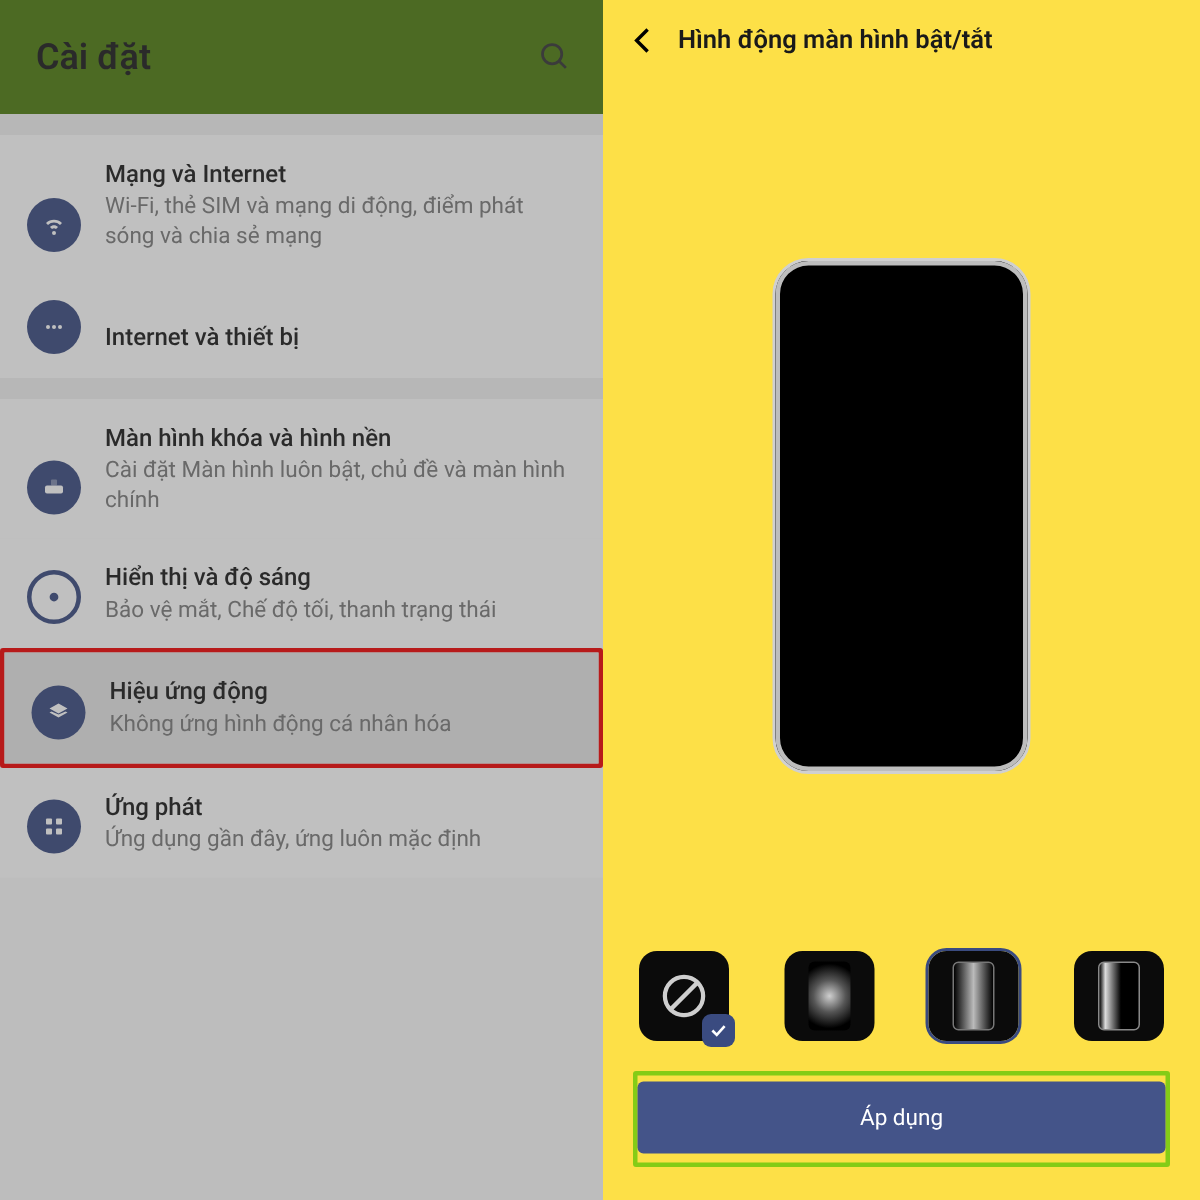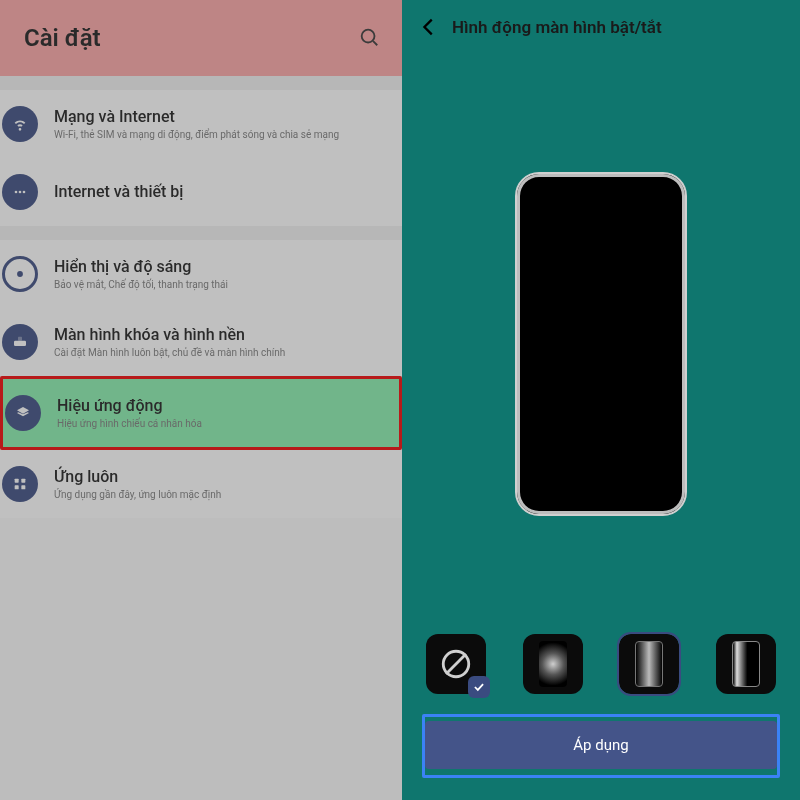--- a/index.html
+++ b/index.html
@@ -1,55 +1,55 @@
 <!DOCTYPE html>
 <html><head>
 <meta charset="utf-8">
 <style>
   * { margin:0; padding:0; box-sizing:border-box; font-family: -apple-system, "Segoe UI", Roboto, Arial, sans-serif; }
   body { width:800px; height:800px; display:flex; background:#fff; }
   .left-pane { width:402px; height:800px; background:#fafafa; position:relative; }
   .overlay { position:absolute; inset:0; background:rgba(74,74,74,0.35); pointer-events:none; z-index:5; }
   .left-inner { position:relative; width:100%; height:100%; }
 
-  .settings-header { display:flex; align-items:center; justify-content:space-between; padding:24px 20px 24px 24px; background:#fca5a5; }
+  .settings-header { display:flex; align-items:center; justify-content:space-between; padding:24px 20px 24px 24px; background:#4d7c0f; }
   .settings-title { font-size:24px; font-weight:600; color:#1a1a1a; }
   .search-btn { width:24px; height:24px; color:#333; }
 
   .list { width:100%; }
   .group-gap { height:14px; background:#f2f2f2; }
-  .item { display:flex; align-items:center; padding:16px 20px 16px 2px; background:#ffffff; }
-  .item.highlighted { background:#86efac; }
+  .item { display:flex; align-items:flex-end; padding:16px 20px 16px 18px; background:#ffffff; }
+  .item.highlighted { background:#e5e5e5; }
   .highlight-wrap { border:3px solid #f20000; border-radius:2px; }
   .icon-circ { width:36px; height:36px; border-radius:50%; background:#3a4b80; display:flex; align-items:center; justify-content:center; flex-shrink:0; margin-right:16px; color:#fff; }
   .icon-circ.ring { background:transparent; border:3px solid #3a4b80; color:#3a4b80; }
   .item-text { flex:1; }
   .item-title { font-size:16px; color:#1a1a1a; margin-bottom:2px; font-weight:500; }
-  .item-sub { font-size:10px; color:#7a7a7a; line-height:1.35; }
+  .item-sub { font-size:15px; color:#7a7a7a; line-height:1.35; }
 
-  .right-pane { flex:1; height:800px; background:#0f766e; display:flex; flex-direction:column; }
+  .right-pane { flex:1; height:800px; background:#fde047; display:flex; flex-direction:column; }
   .right-header { display:flex; align-items:center; padding:14px 14px 14px 14px; gap:10px; }
   .back-btn { width:26px; height:26px; display:flex; align-items:center; justify-content:center; }
   .right-title { font-size:17px; font-weight:600; color:#1a1a1a; }
 
   .preview-area { flex:1; display:flex; align-items:center; justify-content:center; }
   .phone-shell { width:172px; height:344px; border-radius:24px; background:#000; border:2px solid #d0d0d0; box-shadow: inset 0 0 0 3px #bdbdbd; }
 
   .option-row { display:flex; justify-content:space-between; padding:0 24px 20px 24px; gap:14px; }
   .option { width:60px; height:60px; border-radius:12px; background:#0b0b0b; display:flex; align-items:center; justify-content:center; position:relative; }
   .option.selected { outline:2px solid #3a4b80; outline-offset:0; }
   .option .badge { position:absolute; right:-4px; bottom:-4px; width:22px; height:22px; background:#3a4b80; border-radius:6px; display:flex; align-items:center; justify-content:center; color:#fff; }
   .opt-none svg { color:#cfcfcf; }
   .opt-grad { width:28px; height:46px; border-radius:4px; }
   .opt-grad.hl { background: radial-gradient(circle at 50% 50%, #cfcfcf 0%, #555 40%, #000 80%); }
   .opt-grad.vb { background: linear-gradient(90deg,#000 0%, #bbb 50%, #000 100%); border:1px solid #777; }
   .opt-grad.sb { background: linear-gradient(90deg,#000 0%, #ddd 15%, #000 55%, #000 100%); border:1px solid #888; border-radius:4px; }
 
   .apply-wrap { padding:0 20px 22px 20px; }
-  .apply-border { border:3px solid #3b82f6; padding:4px 0 6px 0; border-radius:2px; }
+  .apply-border { border:3px solid #84cc16; padding:4px 0 6px 0; border-radius:2px; }
   .apply-btn { width:100%; height:48px; background:#445489; color:#fff; font-size:15px; border:none; border-radius:4px; display:flex; align-items:center; justify-content:center; }
 </style>
 </head>
 <body>
 
 <div class="left-pane">
   <div class="left-inner">
     <div class="settings-header">
       <div class="settings-title">Cài đặt</div>
       <div class="search-btn">
@@ -84,70 +84,70 @@
             </svg>
         </div>
         <div class="item-text">
           <div class="item-title">Internet và thiết bị</div>
         </div>
       </div>
 
       <div class="group-gap"></div>
 
       <div class="item">
-        <div class="icon-circ ring">
-          <svg viewBox="0 0 24 24" width="14" height="14" fill="currentColor">
-              <circle cx="12" cy="12" r="5"></circle>
-            </svg>
-        </div>
-        <div class="item-text">
-          <div class="item-title">Hiển thị và độ sáng</div>
-          <div class="item-sub">Bảo vệ mắt, Chế độ tối, thanh trạng thái</div>
-        </div>
-      </div>
-
-      <div class="item">
         <div class="icon-circ">
           <svg viewBox="0 0 24 24" width="16" height="16" fill="currentColor">
               <rect x="3" y="10" width="18" height="8" rx="2"></rect>
               <rect x="9" y="4" width="6" height="6" rx="1" fill="#fff" opacity="0.35"></rect>
             </svg>
         </div>
         <div class="item-text">
           <div class="item-title">Màn hình khóa và hình nền</div>
           <div class="item-sub">Cài đặt Màn hình luôn bật, chủ đề và màn hình chính</div>
         </div>
       </div>
 
+      <div class="item">
+        <div class="icon-circ ring">
+          <svg viewBox="0 0 24 24" width="14" height="14" fill="currentColor">
+              <circle cx="12" cy="12" r="5"></circle>
+            </svg>
+        </div>
+        <div class="item-text">
+          <div class="item-title">Hiển thị và độ sáng</div>
+          <div class="item-sub">Bảo vệ mắt, Chế độ tối, thanh trạng thái</div>
+        </div>
+      </div>
+
       <div class="highlight-wrap">
         <div class="item highlighted">
           <div class="icon-circ">
             <svg viewBox="0 0 24 24" width="16" height="16" fill="currentColor">
                 <path d="M12 3l9 5-9 5-9-5 9-5zm-9 9l9 5 9-5-2-1.1L12 14l-7-3.1L3 12z"></path>
               </svg>
           </div>
           <div class="item-text">
             <div class="item-title">Hiệu ứng động</div>
-            <div class="item-sub">Hiệu ứng hình chiếu cá nhân hóa</div>
+            <div class="item-sub">Không ứng hình động cá nhân hóa</div>
           </div>
         </div>
       </div>
 
 
       <div class="item">
         <div class="icon-circ">
           <svg viewBox="0 0 24 24" width="16" height="16" fill="currentColor">
               <rect x="4" y="4" width="6" height="6" rx="1"></rect>
               <rect x="14" y="4" width="6" height="6" rx="1"></rect>
               <rect x="4" y="14" width="6" height="6" rx="1"></rect>
               <rect x="14" y="14" width="6" height="6" rx="1"></rect>
             </svg>
         </div>
         <div class="item-text">
-          <div class="item-title">Ứng luôn</div>
+          <div class="item-title">Ứng phát</div>
           <div class="item-sub">Ứng dụng gần đây, ứng luôn mặc định</div>
         </div>
       </div>
     </div>
   </div>
   <div class="overlay"></div>
 </div>
 
 <div class="right-pane">
   <div class="right-header">

